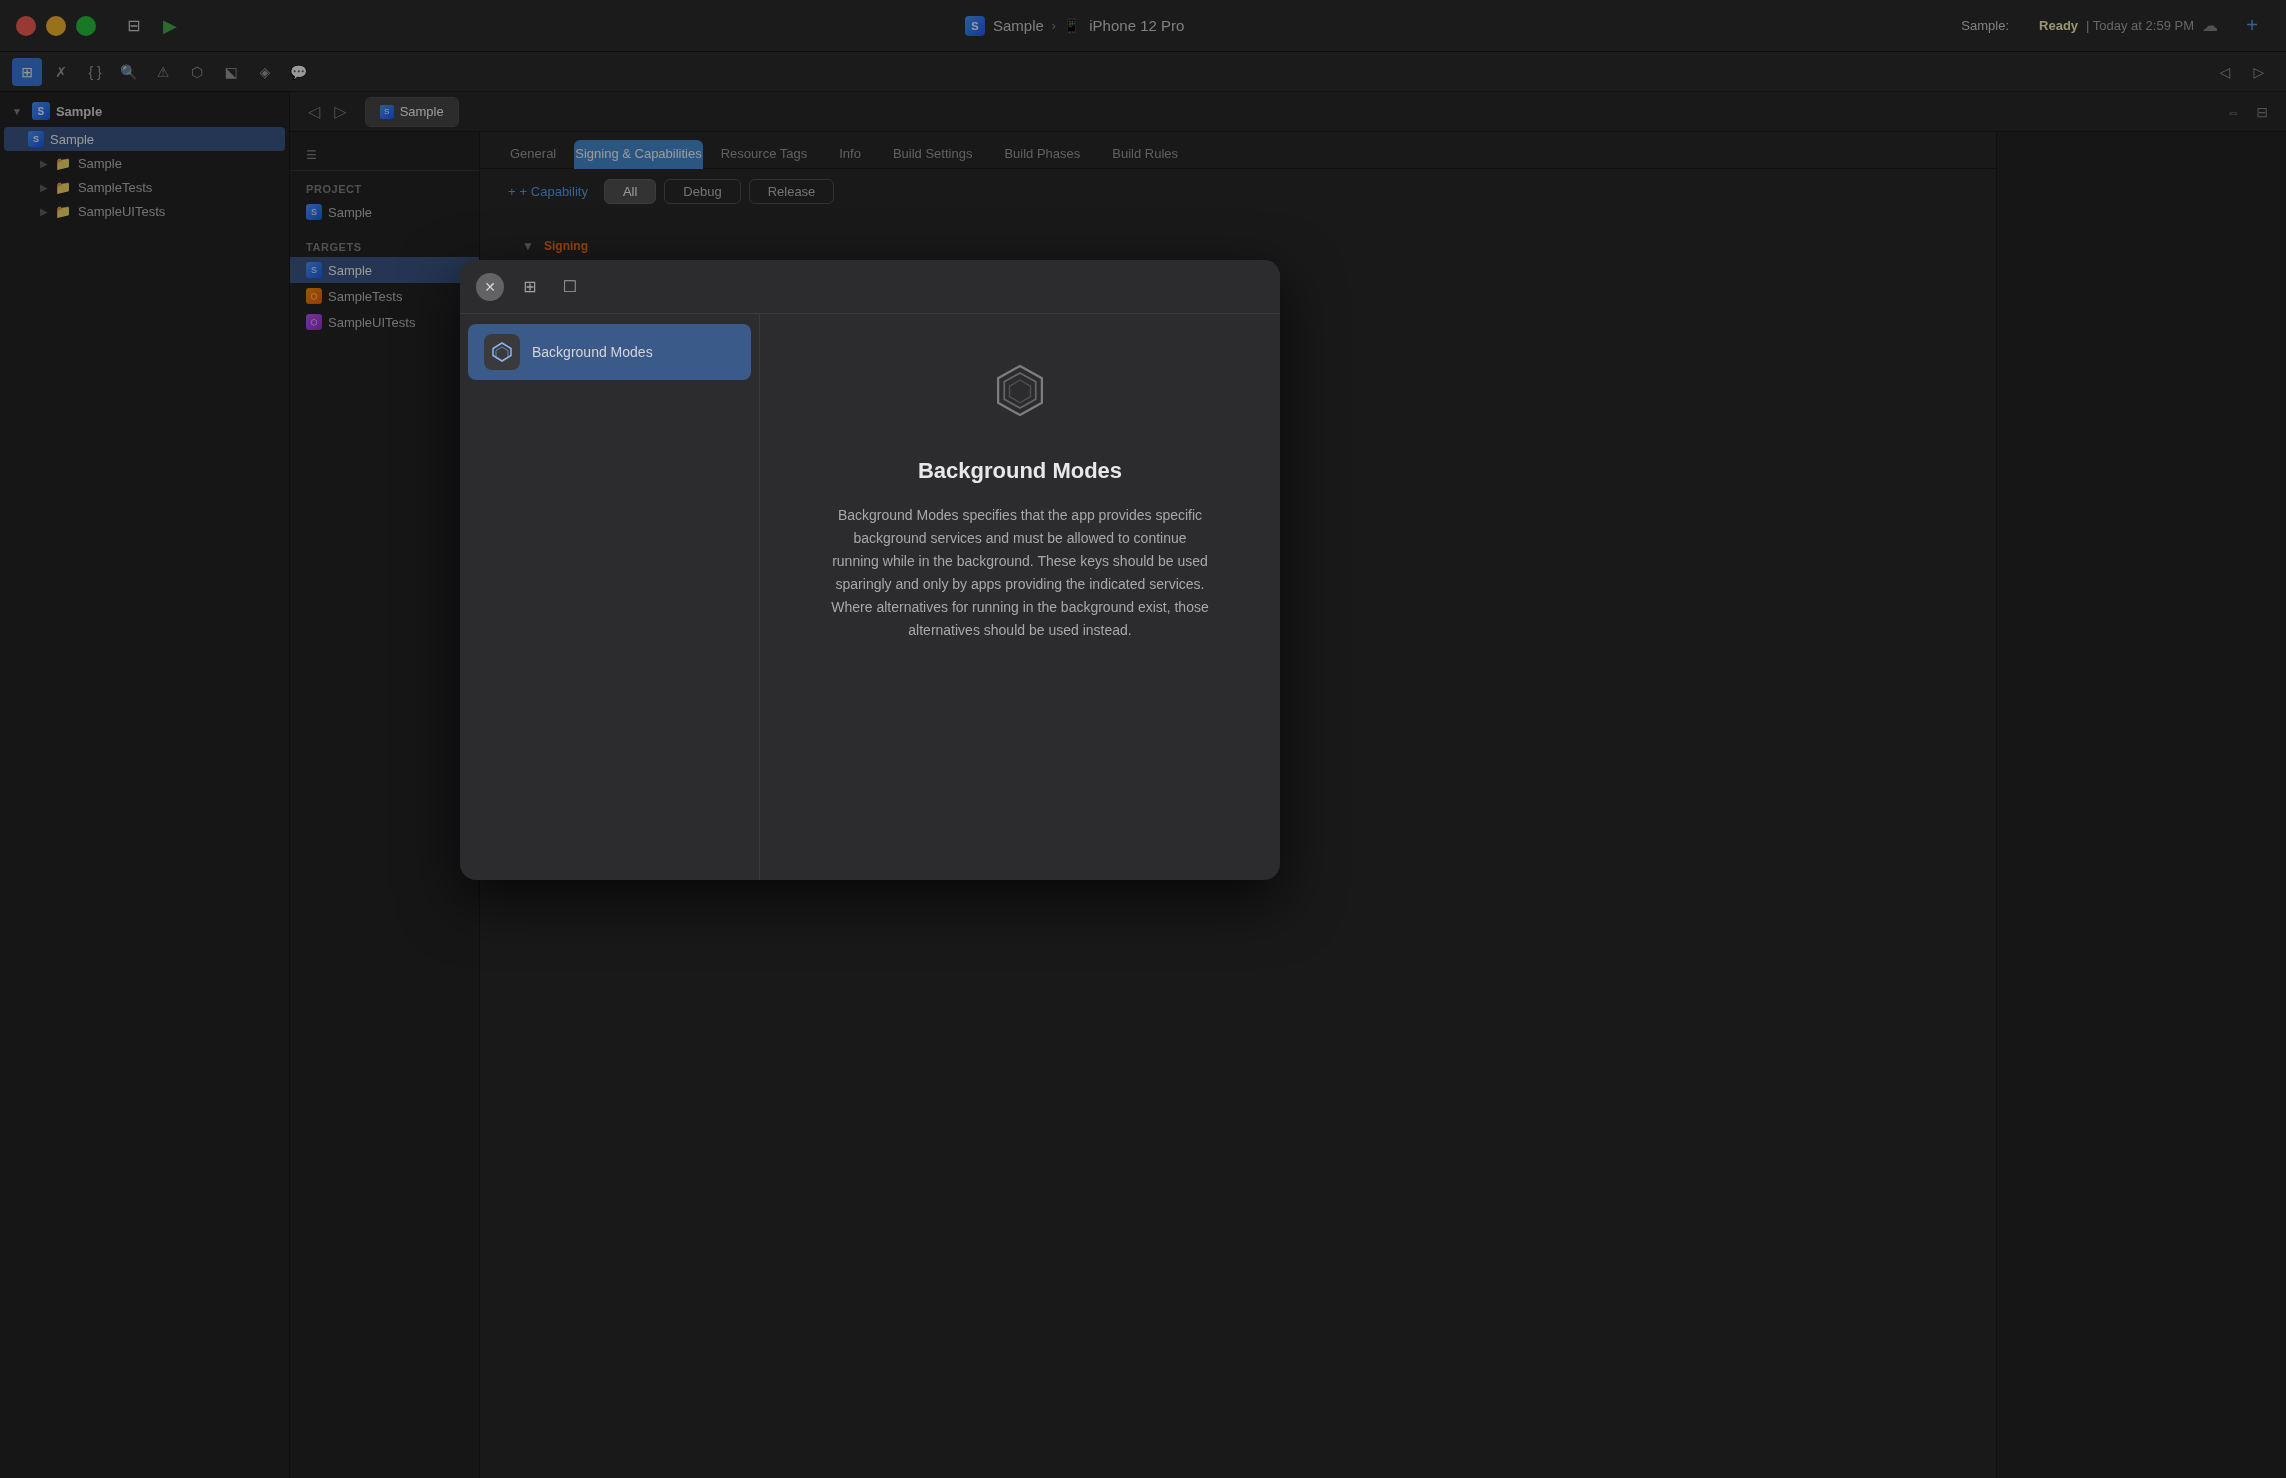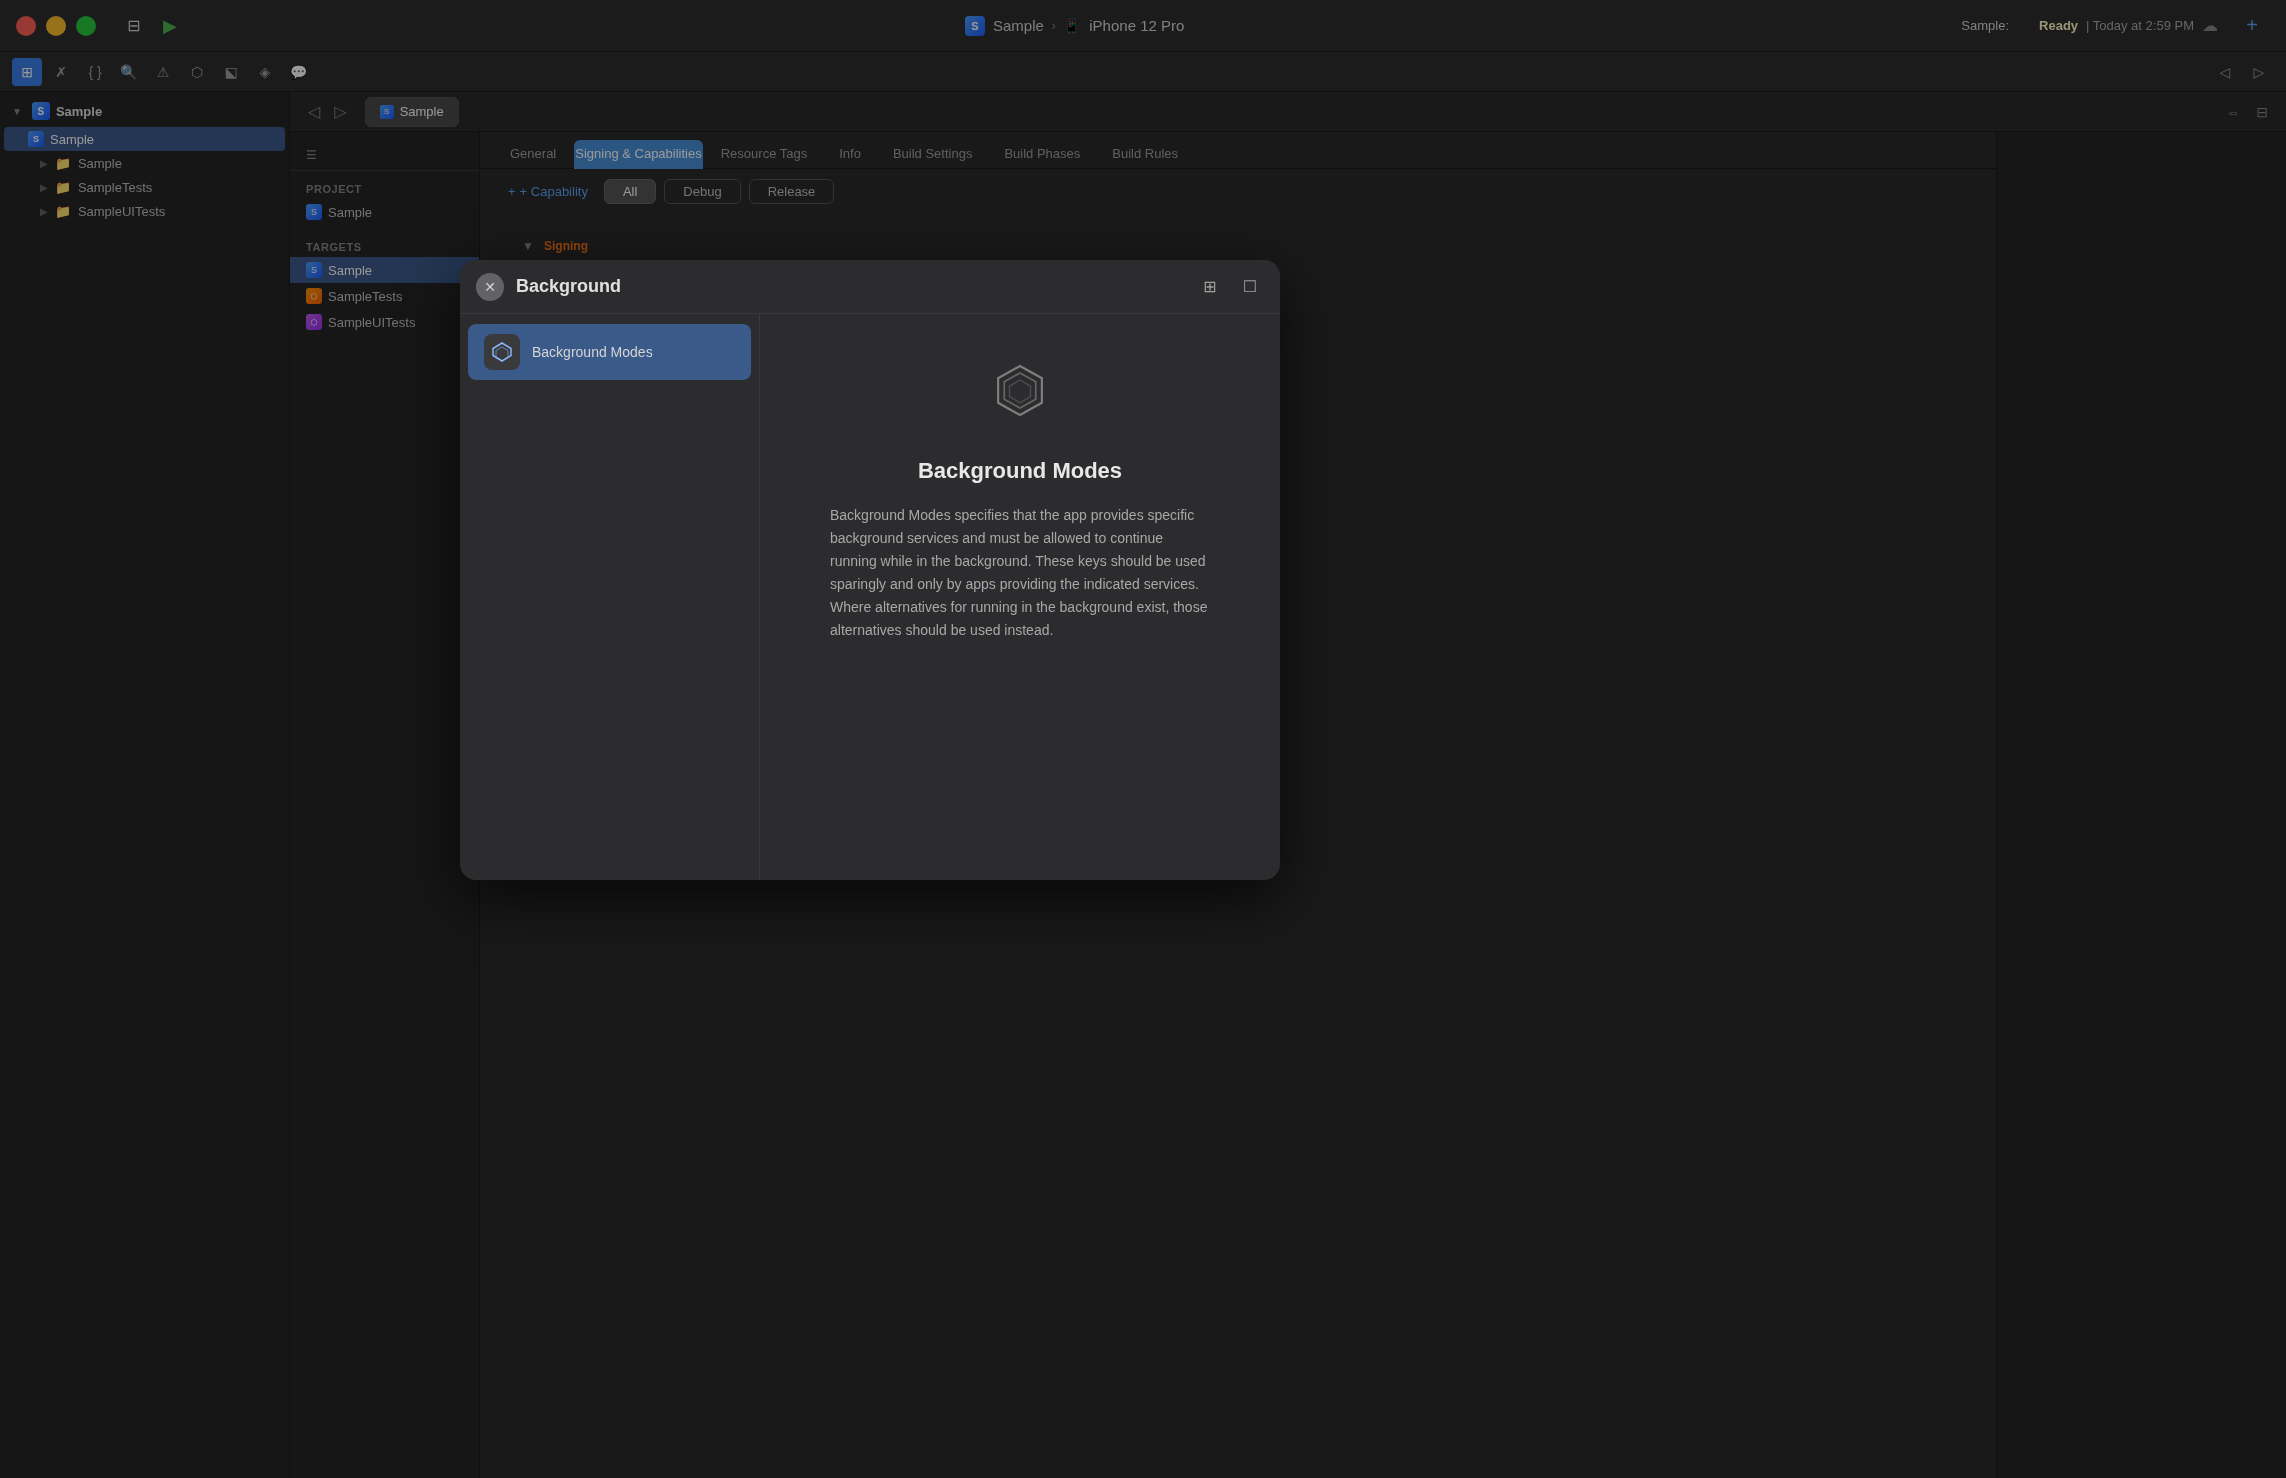--- a/index.html
+++ b/index.html
@@ -533,21 +533,21 @@
       font-weight: 700;
       color: #e8e8e8;
       margin-bottom: 20px;
       text-align: center;
     }
 
     .detail-description {
       font-size: 14px;
       color: #a8a8a8;
       line-height: 1.65;
-      text-align: left;
+      text-align: center;
       max-width: 380px;
     }
 
     
     .right-panel {
       width: 290px;
       min-width: 290px;
       background: #252525;
       border-left: 1px solid #1a1a1a;
     }
@@ -780,21 +780,20 @@
   </div>
 </div>
 
 <div class="overlay-backdrop"></div>
 
 <div class="background-panel">
   <div class="panel-header">
     <button class="panel-close-btn">
       <span>✕</span>
     </button>
-    <span class="panel-title">Background</span>
     <button class="panel-view-btn">⊞</button>
     <button class="panel-view-btn">☐</button>
   </div>
 
   <div class="panel-body">
 
     <div class="panel-list">
       <div class="panel-list-item selected">
         <div class="panel-item-icon bg-modes-icon">
 

